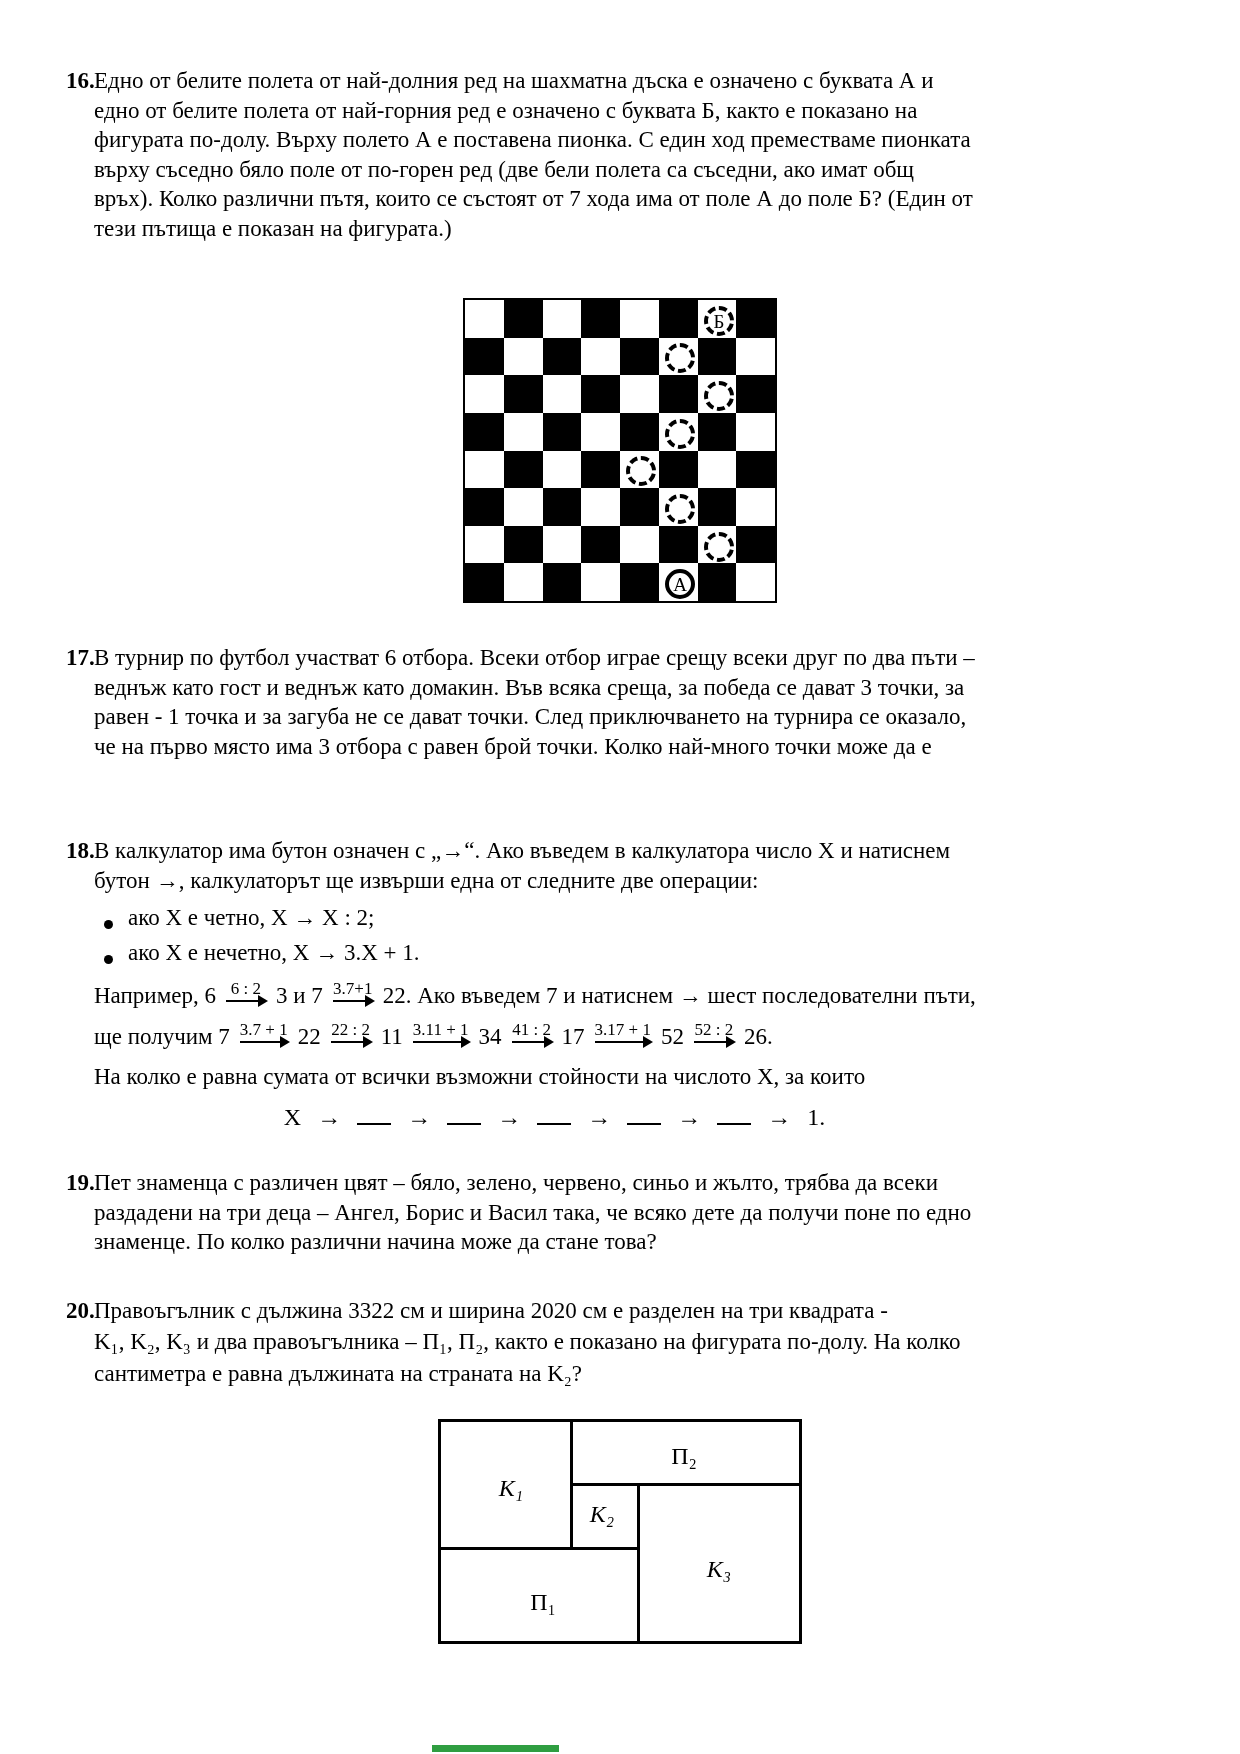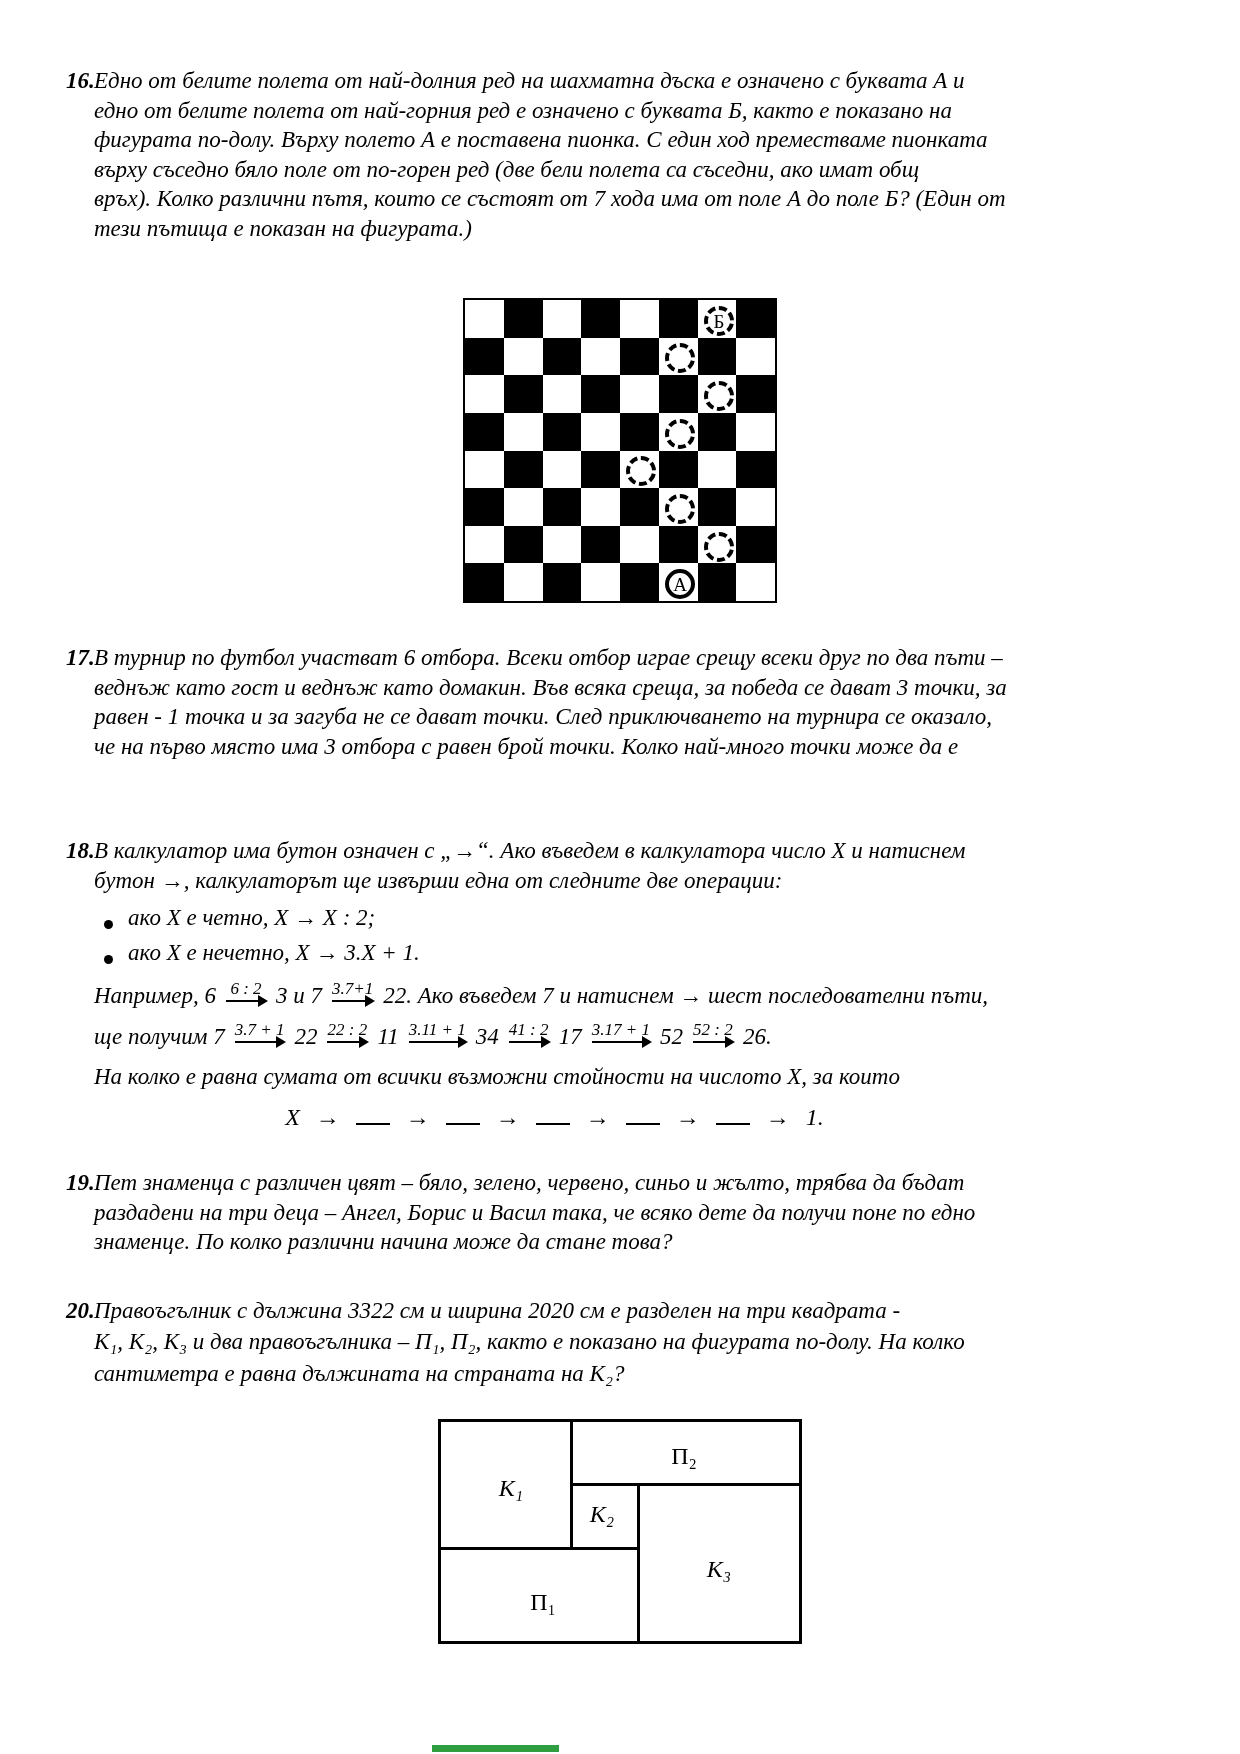--- a/index.html
+++ b/index.html
@@ -1,20 +1,20 @@
 <!DOCTYPE html>
 <html><head>
 <meta charset="utf-8">
 <style>
   html,body{margin:0;padding:0;}
   body{width:1240px;height:1754px;background:#fff;position:relative;
        font-family:"Liberation Serif","DejaVu Serif",serif;color:#000;}
   .page{position:absolute;inset:0;width:1240px;height:1754px;background:#fff;overflow:hidden;}
 
-  .problem{position:absolute;left:0;width:1240px;font-style:italic;}
+  .problem{position:absolute;left:0;width:1240px;}
   .pnum{position:absolute;left:66px;top:0;font-weight:bold;font-size:23px;line-height:29.5px;}
   .plines{margin-left:94px;margin-right:105px;font-size:23px;line-height:29.5px;}
   .pline{white-space:nowrap;}
 
   
   .board{position:absolute;left:463px;top:298px;width:314px;height:305px;
          border:2px solid #000;box-sizing:border-box;background:#000;
          display:grid;grid-template-columns:repeat(8,1fr);grid-template-rows:repeat(8,1fr);}
   .cell{background:#000;}
   .cell:nth-child(16n+1),.cell:nth-child(16n+3),.cell:nth-child(16n+5),.cell:nth-child(16n+7),
@@ -237,21 +237,21 @@
         <span class="blank"></span>
         <span class="f-arrow">→</span>
         <span>1.</span>
       </div>
     </div>
   </div>
 
   <div class="problem" style="top:1168px;">
     <span class="pnum">19.</span>
     <div class="plines">
-      <div class="pline">Пет знаменца с различен цвят – бяло, зелено, червено, синьо и жълто, трябва да бъдат</div>
+      <div class="pline">Пет знаменца с различен цвят – бяло, зелено, червено, синьо и жълто, трябва да всеки</div>
       <div class="pline">раздадени на три деца – Ангел, Борис и Васил така, че всяко дете да получи поне по едно</div>
       <div class="pline">знаменце. По колко различни начина може да стане това?</div>
     </div>
   </div>
 
   <div class="problem" style="top:1296px;">
     <span class="pnum">20.</span>
     <div class="plines">
       <div class="pline">Правоъгълник с дължина 3322 см и ширина 2020 см е разделен на три квадрата -</div>
       <div class="pline" style="line-height:32px;">K₁, K₂, K₃ и два правоъгълника – П₁, П₂, както е показано на фигурата по-долу. На колко</div>

